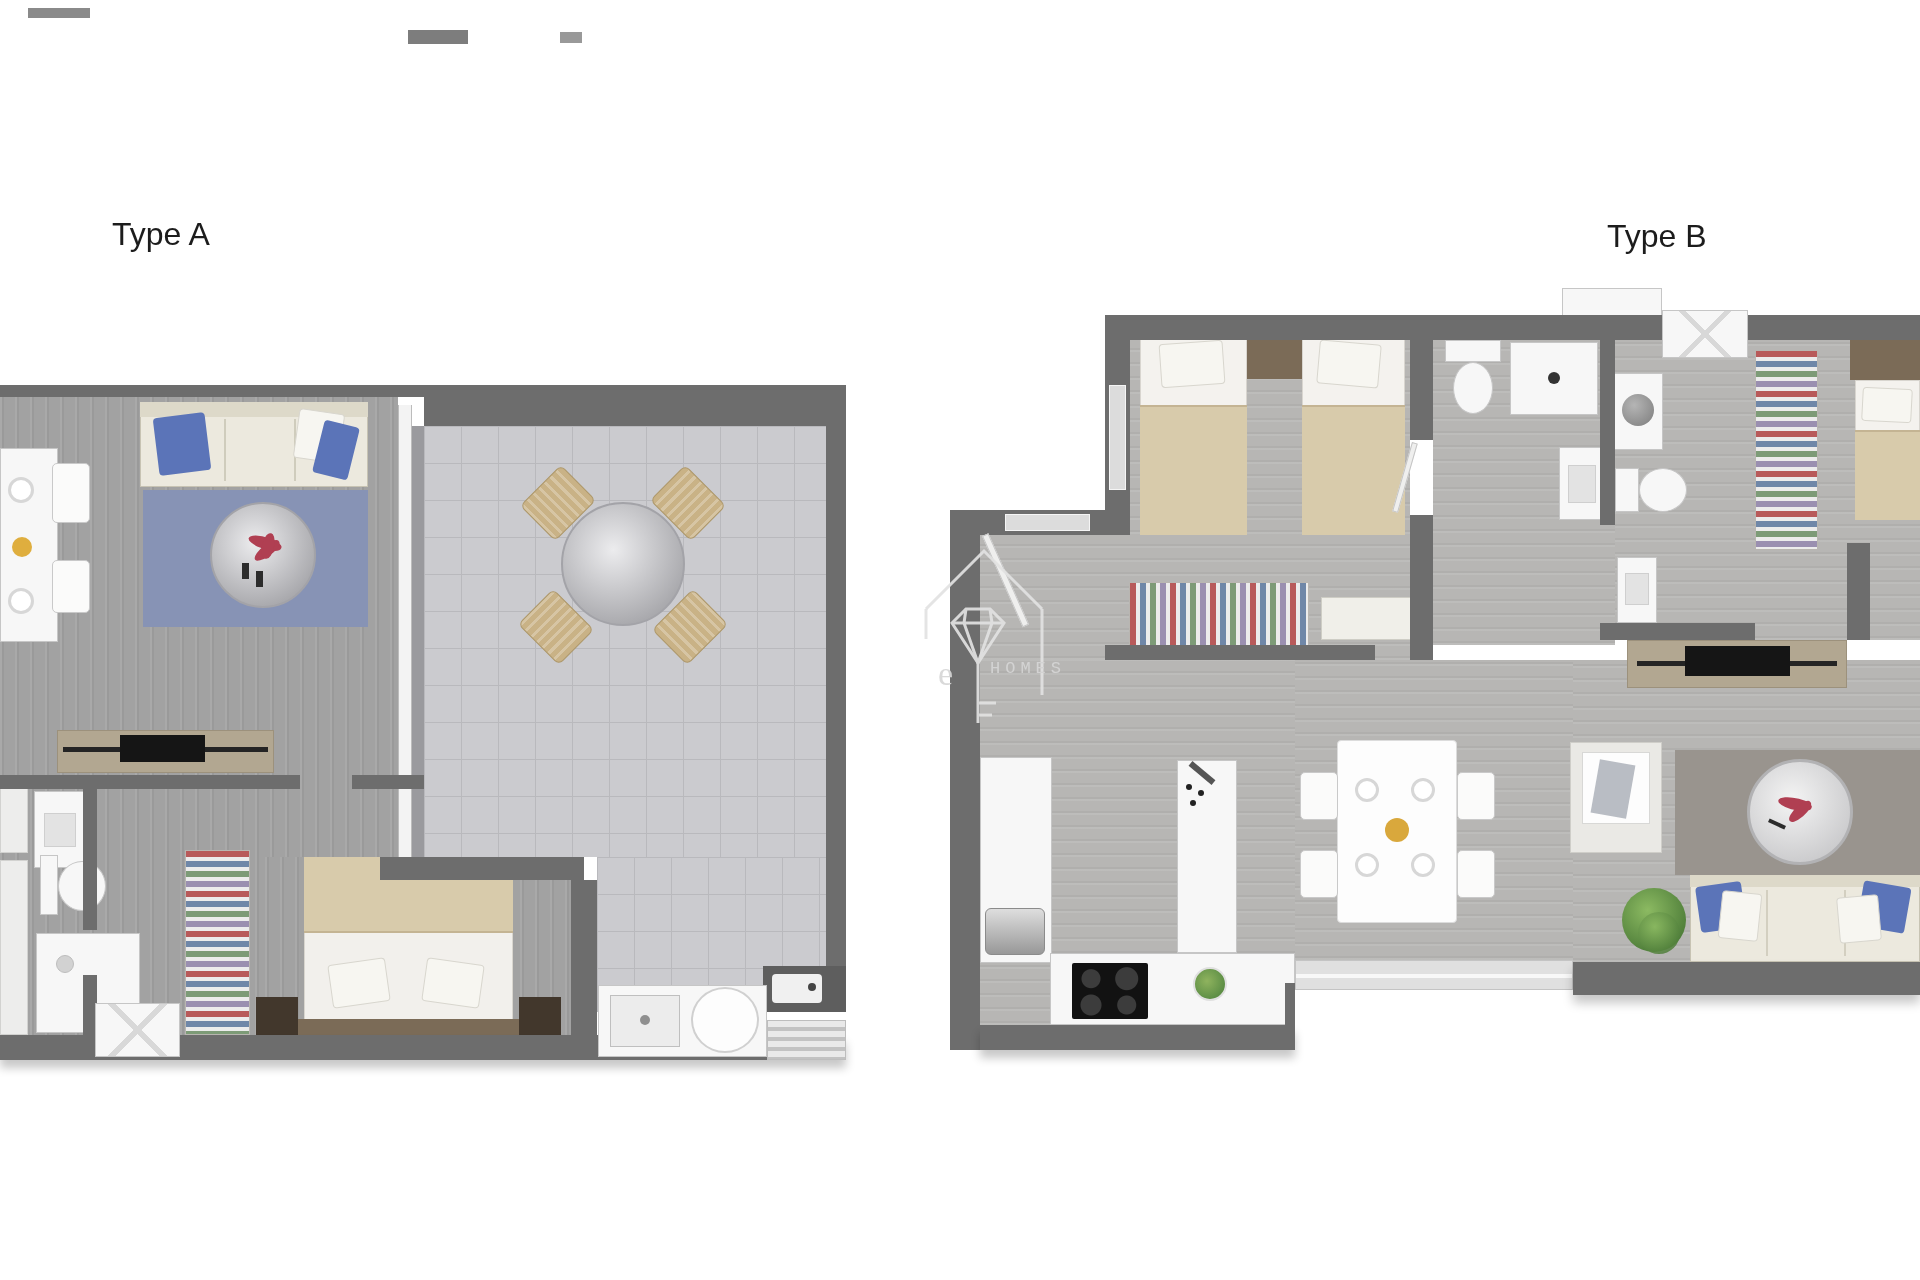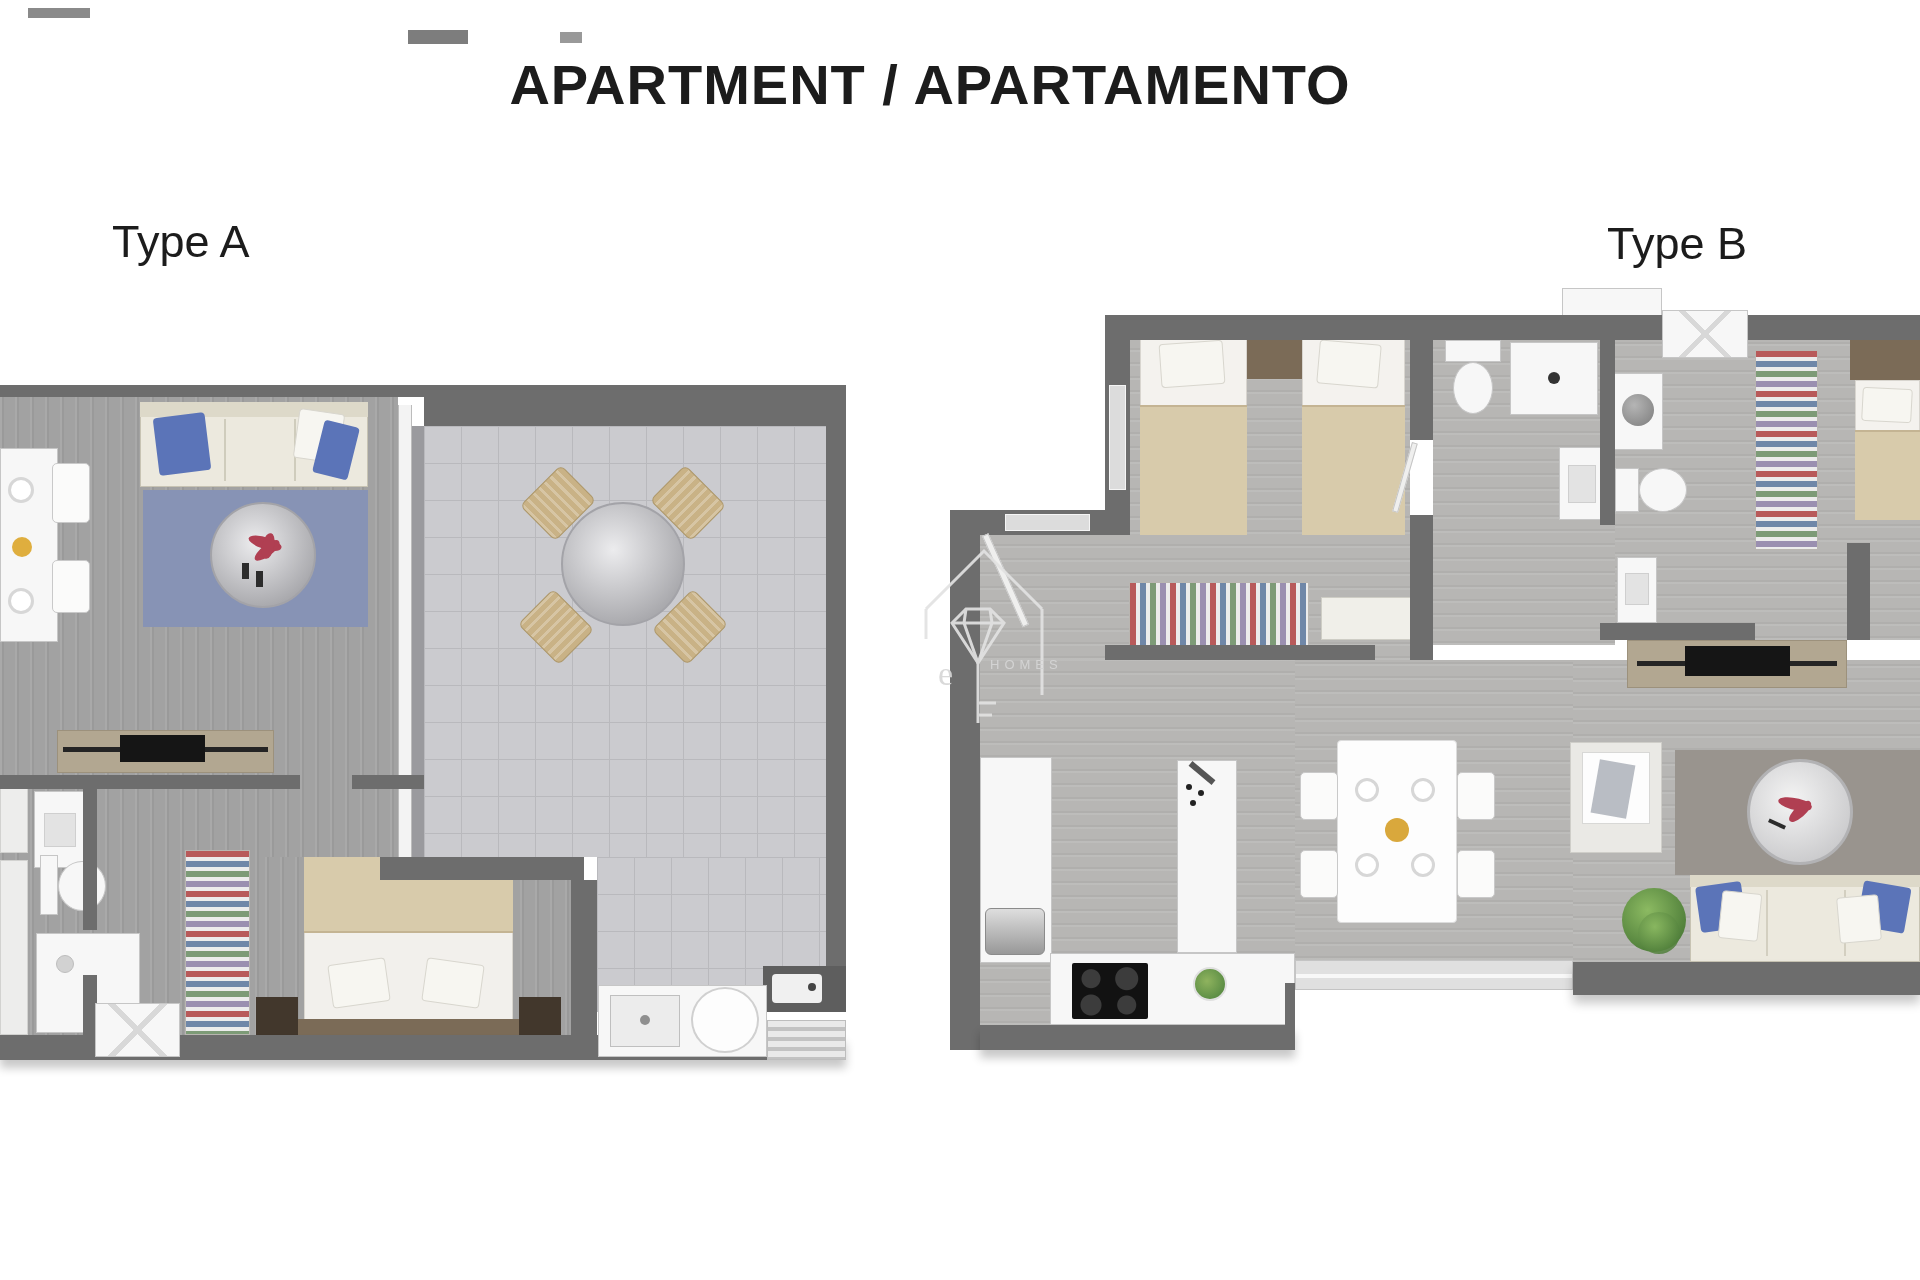--- a/index.html
+++ b/index.html
@@ -18,21 +18,21 @@
   .wood-b{position:absolute;background-color:var(--floor-wood-b);
     background-image:repeating-linear-gradient(0deg,rgba(255,255,255,.09) 0 2px,rgba(0,0,0,.04) 2px 4px,transparent 4px 14px)}
   .tile{position:absolute;background-color:var(--floor-tile);
     background-image:linear-gradient(#b9b9bd 1px,transparent 1px),linear-gradient(90deg,#b9b9bd 1px,transparent 1px);
     background-size:37px 37px}
   .plan{position:absolute}
   .title{position:absolute;left:930px;top:52px;transform:translateX(-50%);
     font-size:56px;font-weight:bold;color:var(--text-dark);letter-spacing:1px;white-space:nowrap}
   .subtitle{position:absolute;left:930px;top:128px;transform:translateX(-50%);
     font-size:46px;font-weight:bold;color:var(--text-dark);white-space:nowrap}
-  .typelabel{position:absolute;font-size:45px;color:var(--text-dark);white-space:nowrap}
+  .typelabel{position:absolute;font-size:32px;color:var(--text-dark);white-space:nowrap}
   .rug{position:absolute;background:var(--rug-blue)}
   .sofa{position:absolute;background:var(--sofa-cream);border:1px solid #c7c3b3}
   .cushion-blue{position:absolute;background:var(--cushion-blue);border-radius:4px}
   .pillow{position:absolute;background:#f7f6f1;border:1px solid #d8d6ce;border-radius:4px}
   .beige{position:absolute;background:var(--bed-beige)}
   .tan{position:absolute;background:var(--console-tan);border:1px solid #9c917c}
   .roundtbl{position:absolute;border-radius:50%;
     background:radial-gradient(circle at 42% 38%, #ececee, #a9a9ad 75%);border:2px solid #a3a3a8}
   .petal{position:absolute;background:#b03f52;border-radius:60% 40% 55% 45%}
   .fig{position:absolute;background:#2c2c2c}
@@ -61,21 +61,20 @@
   .plantblob{position:absolute;border-radius:50%;background:radial-gradient(circle at 40% 35%, #8cba62, #4f7e3a 75%)}
   .wm{color:var(--watermark-gray);}
   .xmark{background-image:linear-gradient(45deg,transparent 47%,#d8d8d8 47% 53%,transparent 53%),
     linear-gradient(135deg,transparent 47%,#d8d8d8 47% 53%,transparent 53%)}
 </style>
 </head>
 <body>
 
 <div id="stage">
 
-  <div class="title">APARTMENT / APARTAMENTO</div>
   <div class="typelabel" style="left:112px;top:216px">Type A</div>
   <div class="typelabel" style="left:1607px;top:218px">Type B</div>
 
   <div class="abs" style="left:28px;top:8px;width:62px;height:10px;background:#8a8a8a"></div>
   <div class="abs" style="left:408px;top:30px;width:60px;height:14px;background:#7d7d7d"></div>
   <div class="abs" style="left:560px;top:32px;width:22px;height:11px;background:#999999"></div>
 
   <div class="plan" style="left:0;top:385px;width:846px;height:680px">
 
     <div class="wood-a" style="left:0;top:12px;width:398px;height:390px"></div>
@@ -278,16 +277,16 @@
       <g fill="none" stroke="#e2e2e2" stroke-width="3">
         <path d="M6,64 L64,6 L122,64"></path>
         <path d="M122,64 L122,150"></path>
         <path d="M6,64 L6,94"></path>
         <polygon points="32,78 46,64 70,64 84,78 58,118"></polygon>
         <path d="M32,78 L84,78 M46,64 L44,78 M70,64 L72,78 M44,78 L58,118 M72,78 L58,118"></path>
         <path d="M58,118 L58,178 M58,158 L76,158 M58,170 L72,170"></path>
       </g>
     </svg>
     <div class="wm" style="position:absolute;left:18px;top:110px;font-family:'Liberation Serif',serif;font-size:34px">e</div>
-    <div class="wm" style="position:absolute;left:70px;top:108px;font-family:Liberation Sans, sans-serif;font-size:18px;font-variant:small-caps;letter-spacing:5px">homes</div>
+    <div class="wm" style="position:absolute;left:70px;top:108px;font-family:Liberation Mono, monospace;font-size:24px;font-variant:small-caps;letter-spacing:5px">homes</div>
   </div>
 
 </div>
 
 </body></html>

